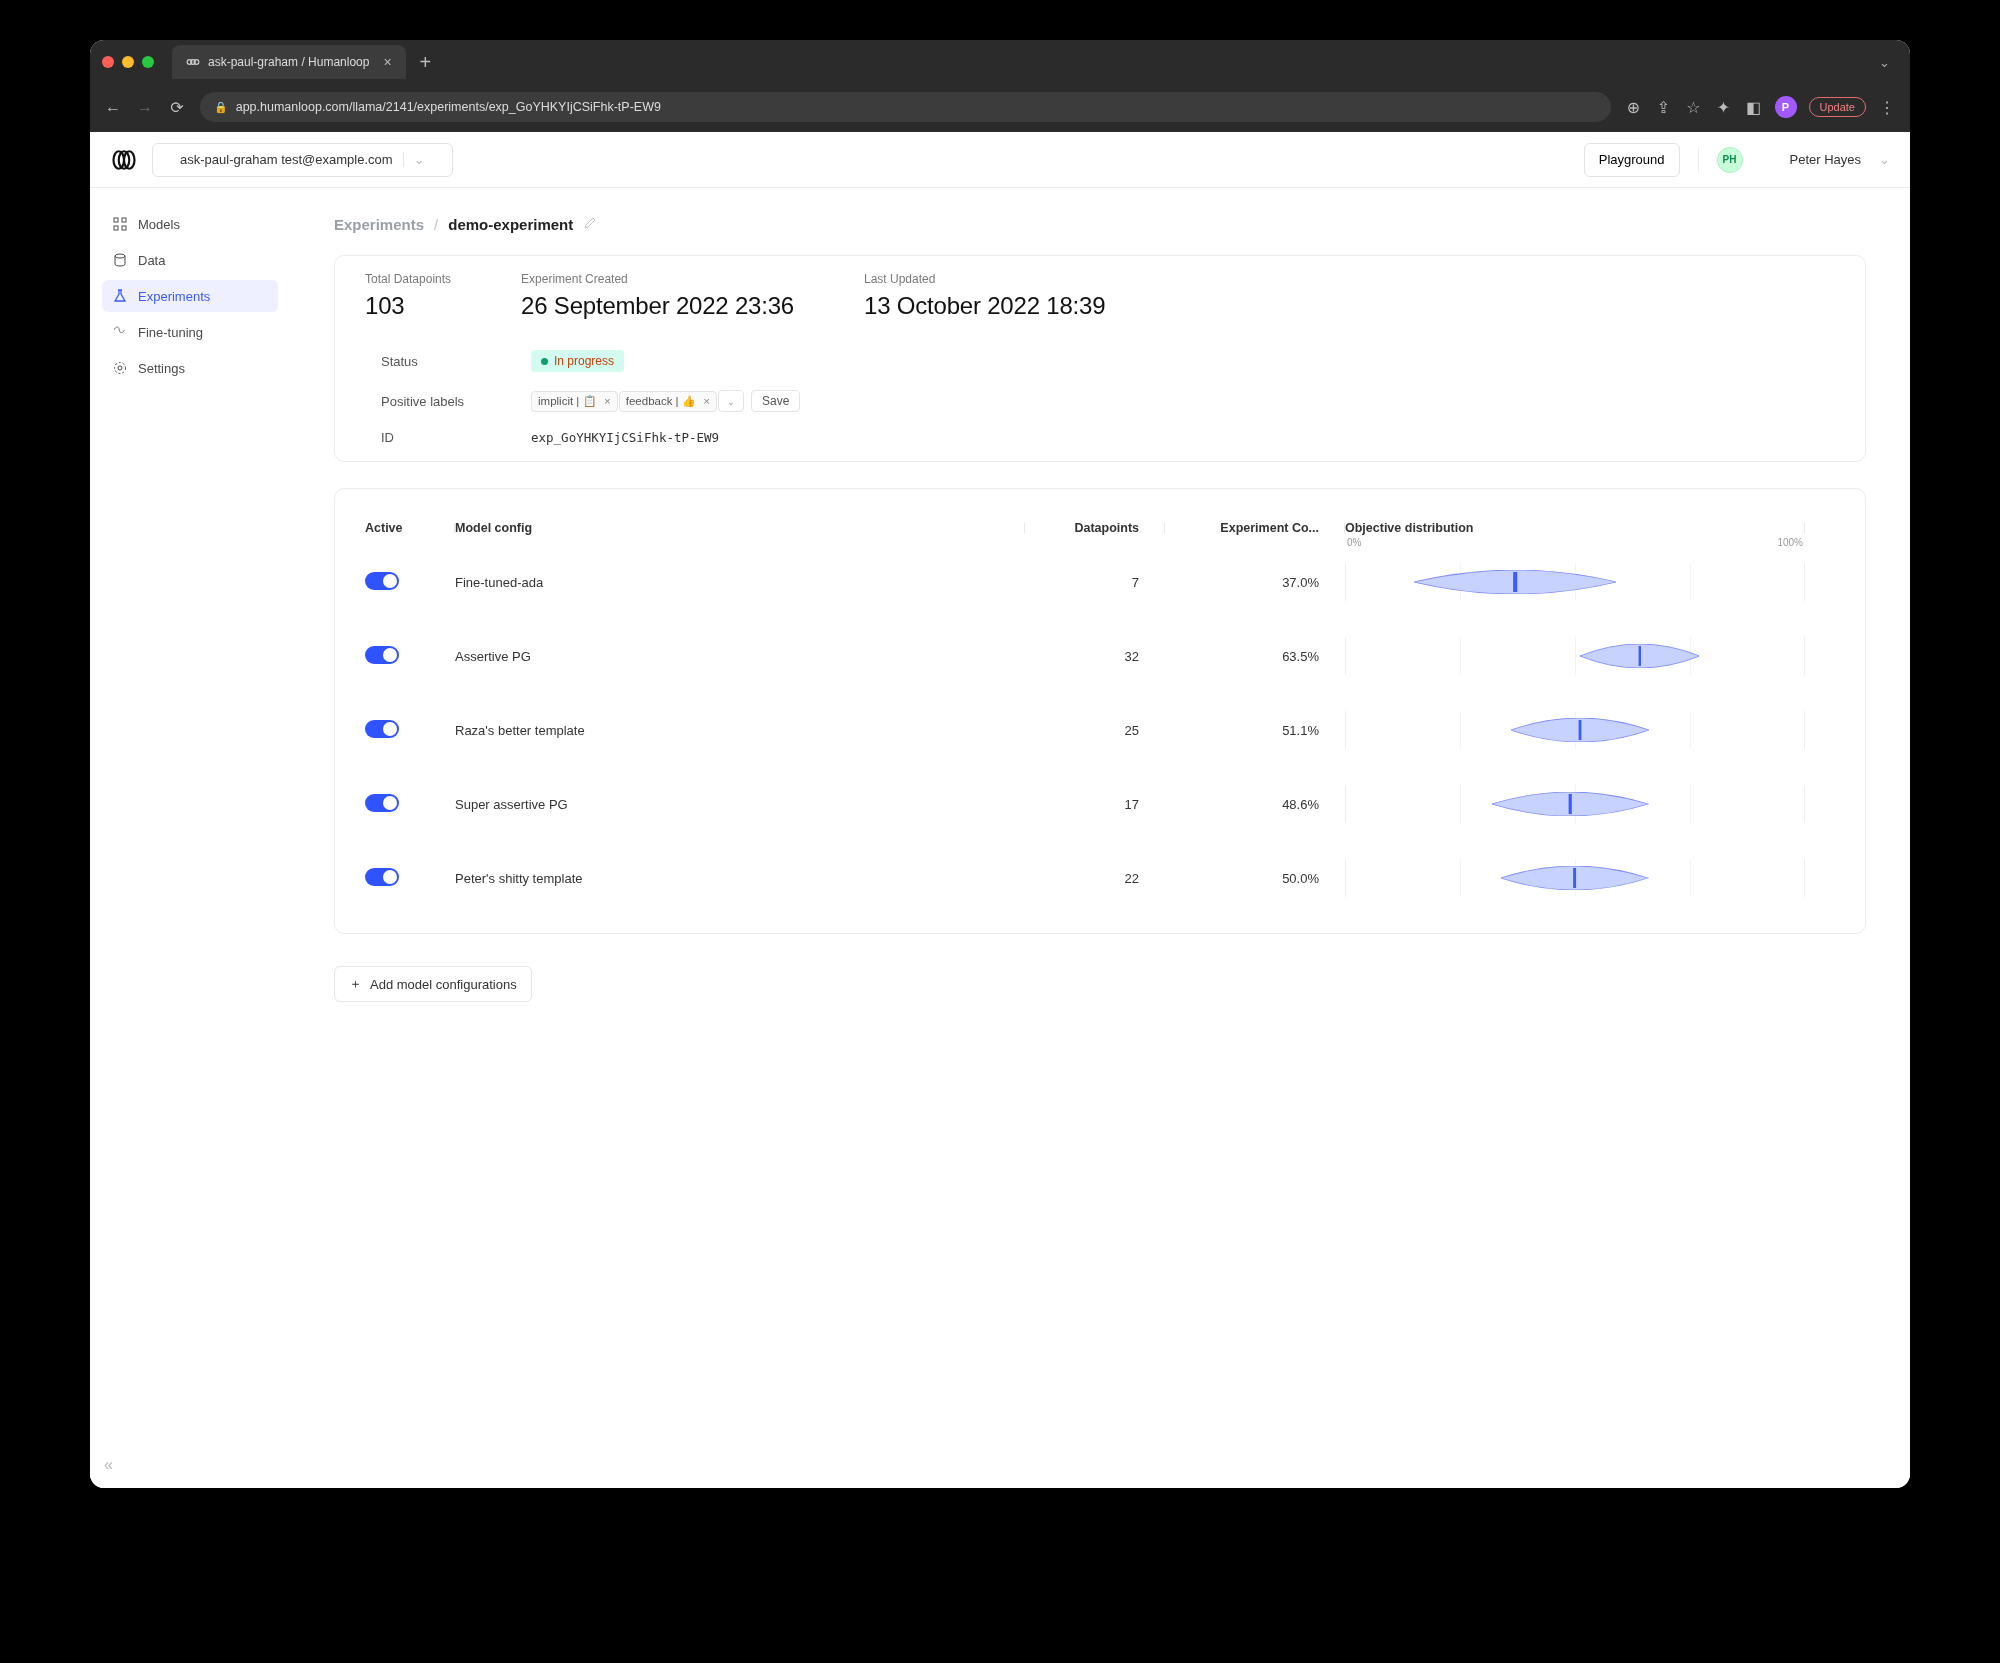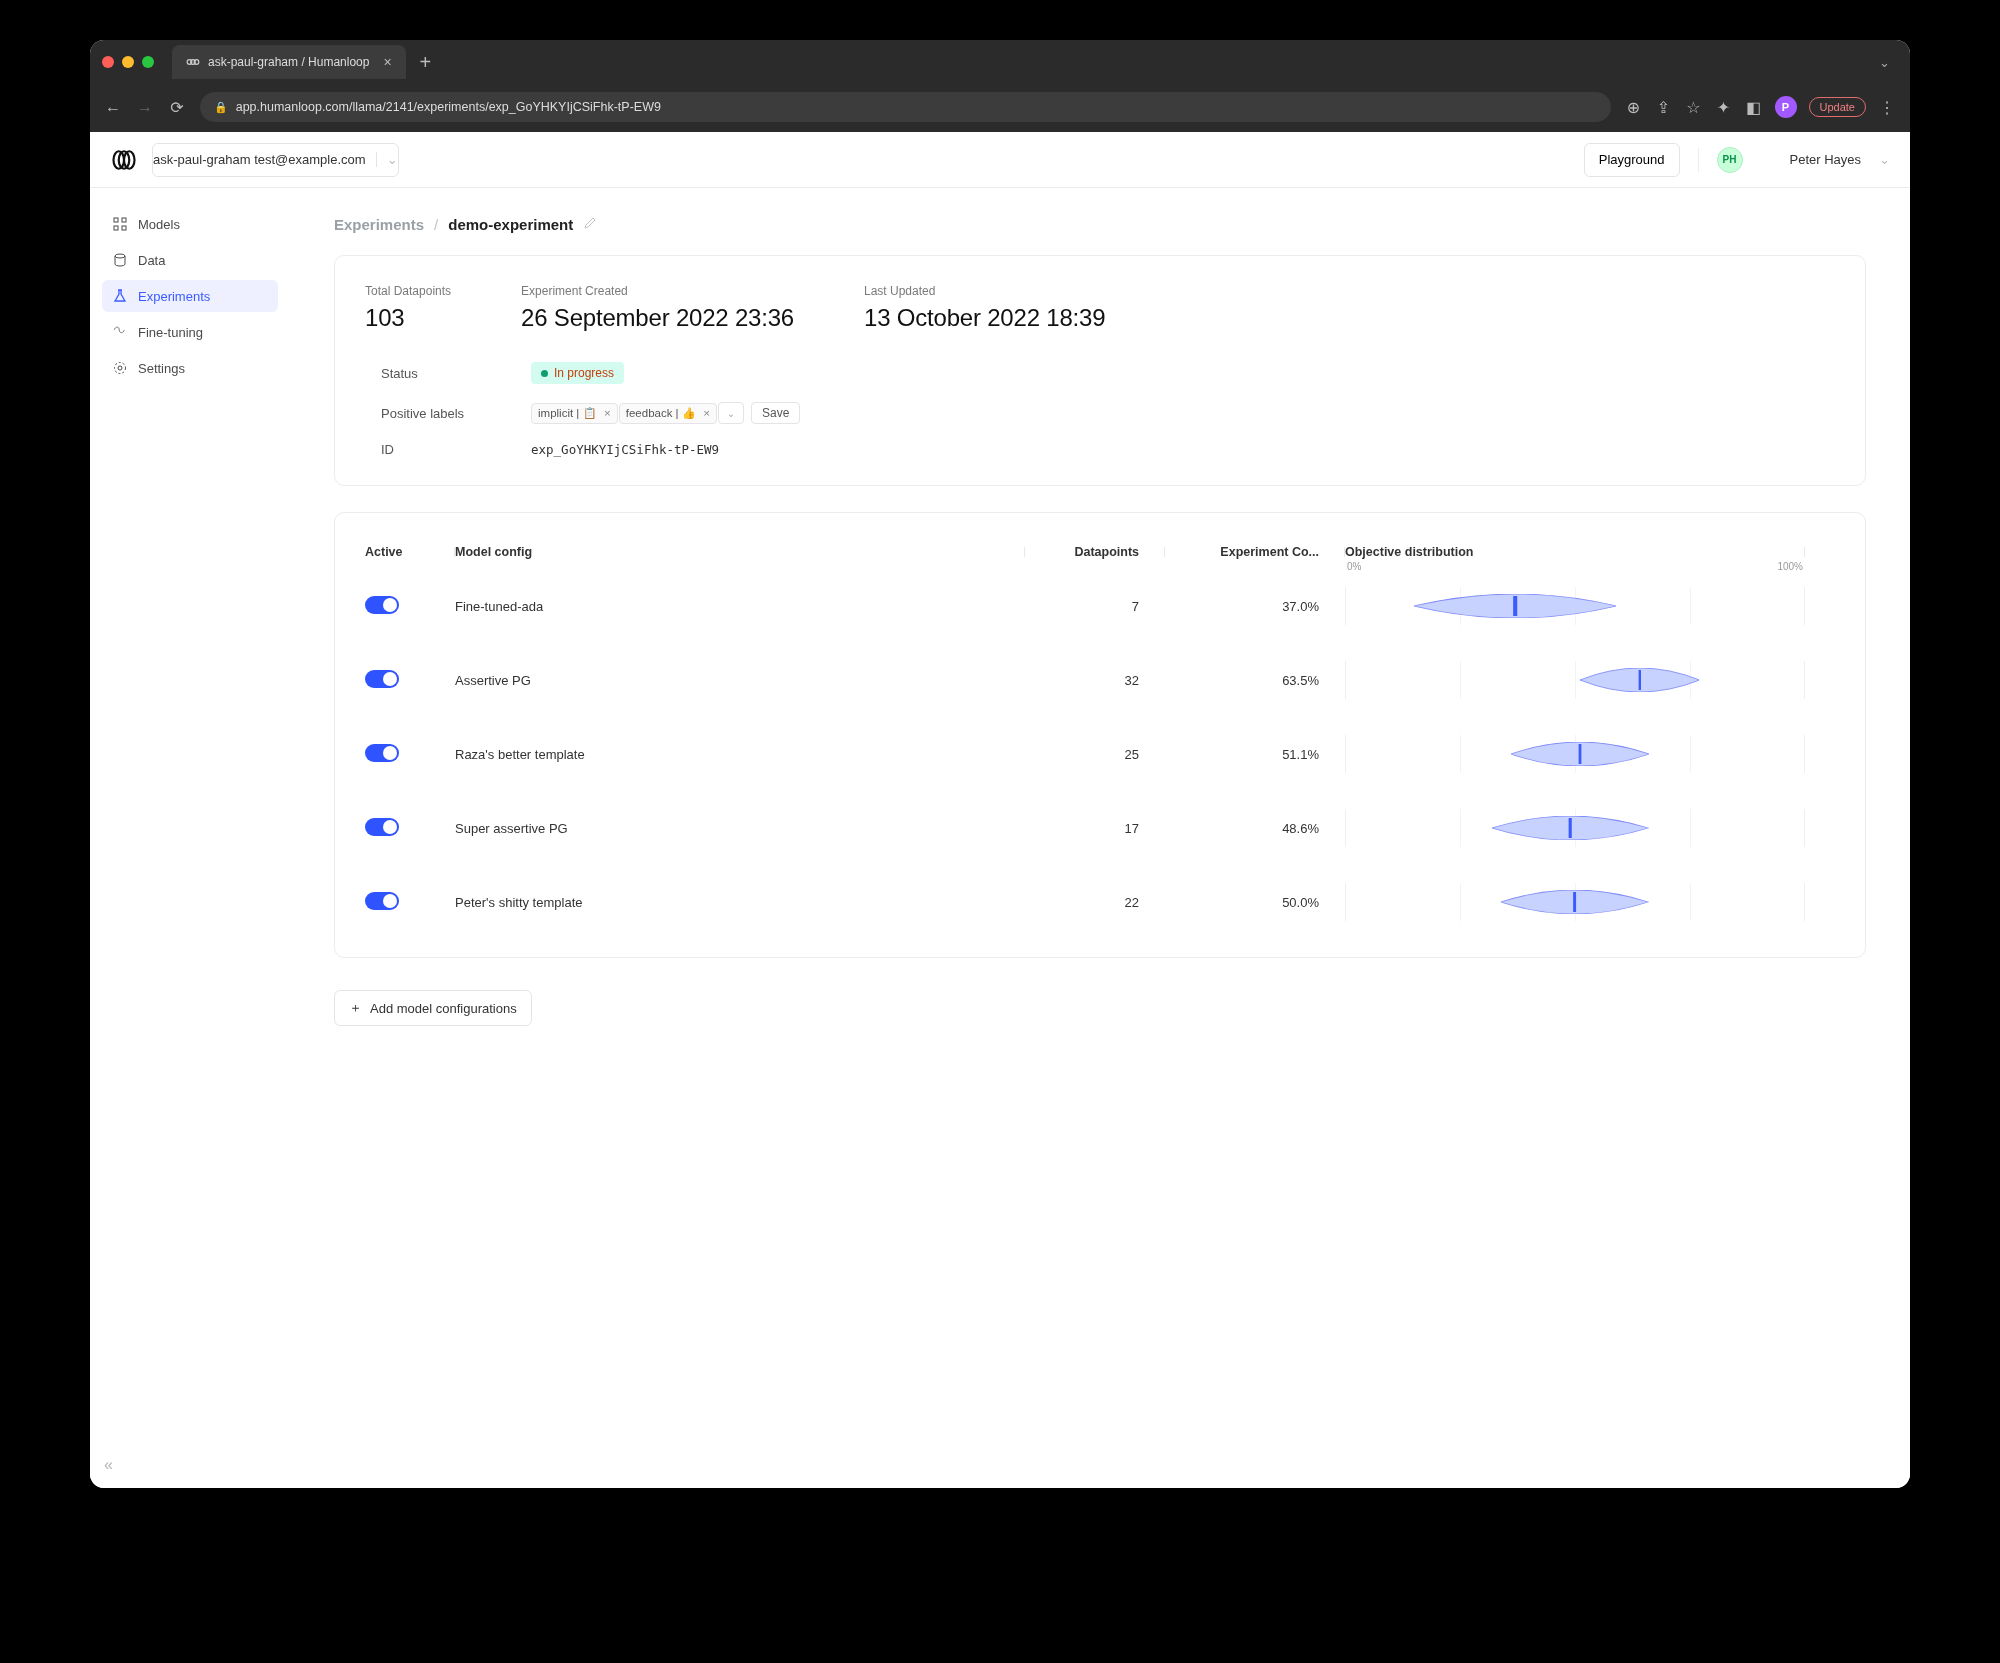--- a/index.html
+++ b/index.html
@@ -64,21 +64,21 @@
 .update-pill { border: 1px solid #e06c6c; color: #f08080; border-radius: 14px; font-size: 11px; padding: 3px 10px; }
 
 .appbar {
   display: flex; align-items: center; height: 56px;
   padding: 0 20px; border-bottom: 1px solid #ececec; background:#fff;
 }
 .logo { width: 28px; height: 28px; margin-right: 14px; }
 .project-select {
   display:flex; align-items:center; gap:10px;
   border: 1px solid #e4e4e7; border-radius: 6px;
-  height: 34px; padding: 0 0; font-size: 13px; color:#333;
+  height: 34px; padding: 0 27px; font-size: 13px; color:#333;
 }
 .project-select .chev { color:#bbb; border-left:1px solid #e4e4e7; padding-left:10px; }
 .appbar-right { margin-left:auto; display:flex; align-items:center; gap:18px; }
 .playground-btn {
   border:1px solid #e4e4e7; border-radius:6px; height:34px; padding:0 14px;
   font-size:13px; background:#fff;
 }
 .divider-v { width:1px; height:24px; background:#ececec; }
 .avatar { width:26px; height:26px; border-radius:50%; background:#c7ffd8; color:#0a8f4f; font-size:10px; font-weight:700; display:flex; align-items:center; justify-content:center; border:1px solid #a9f0c4; }
 .username { font-size:13px; color:#333;margin-left:29px; }
@@ -95,21 +95,21 @@
 .side-ico { width:16px; height:16px; display:inline-flex; align-items:center; justify-content:center; color:inherit; }
 
 .main { flex:1; padding: 28px 44px; }
 .breadcrumb { display:flex; align-items:center; gap:10px; font-size:15px; margin-bottom: 22px; }
 .breadcrumb .bc-root { color:#9aa0a6; font-weight:600; }
 .breadcrumb .bc-sep { color:#c4c4c4; }
 .breadcrumb .bc-leaf { font-weight:700; color:#222; }
 .breadcrumb .edit-ico { color:#c4c4c4; }
 
 .card {
-  border:1px solid #ececec; border-radius:10px; padding: 28px 30px; background:#fff;
+  border:1px solid #ececec; border-radius:10px; padding: 16px 30px; background:#fff;
   margin-bottom: 26px;
 }
 .stat-row { display:flex; gap: 70px; margin-bottom: 30px; }
 .stat-label { font-size:12px; color:#7a7a7a; margin-bottom: 6px; }
 .stat-value { font-size:24px; font-weight:400; color:#111; letter-spacing: -0.2px; }
 
 .meta-grid { display:grid; grid-template-columns: 150px 1fr; row-gap: 18px; align-items:center; font-size:13px;margin-left:16px; }
 .meta-label { color:#555; }
 .status-pill {
   display:inline-flex; align-items:center; gap:6px;

